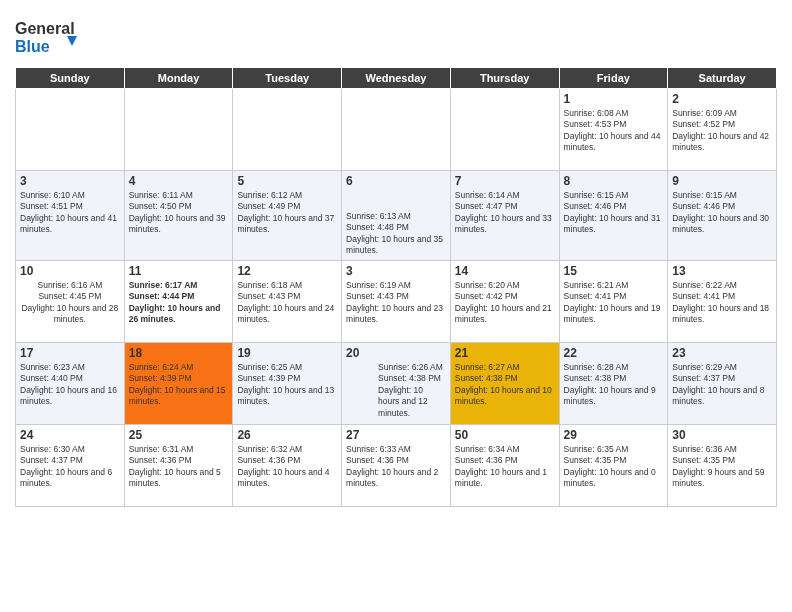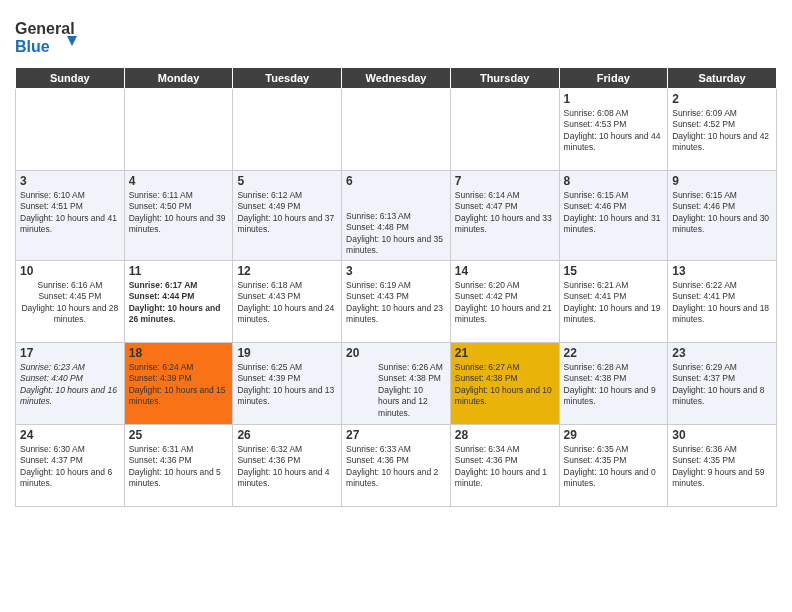--- a/index.html
+++ b/index.html
@@ -213,21 +213,21 @@
           <td>
             <span class="day-num">13</span>
             <div class="cell-text" style="white-space: pre-line;">Sunrise: 6:22 AM
 Sunset: 4:41 PM
 Daylight: 10 hours and 18 minutes.</div>
           </td>
         </tr>
         <tr>
           <td style="background: rgb(240, 244, 250);">
             <span class="day-num">17</span>
-            <div class="cell-text" style="white-space: pre-line; font-style: italic;">Sunrise: 6:23 AM
+            <div class="cell-text" style="white-space: pre-line;">Sunrise: 6:23 AM
 Sunset: 4:40 PM
 Daylight: 10 hours and 16 minutes.</div>
           </td>
           <td style="background: #f97316;">
             <span class="day-num">18</span>
             <div class="cell-text" style="white-space: pre-line;">Sunrise: 6:24 AM
 Sunset: 4:39 PM
 Daylight: 10 hours and 15 minutes.</div>
           </td>
           <td style="background: rgb(240, 244, 250);">
@@ -280,21 +280,21 @@
 Sunset: 4:36 PM
 Daylight: 10 hours and 4 minutes.</div>
           </td>
           <td>
             <span class="day-num">27</span>
             <div class="cell-text" style="white-space: pre-line;">Sunrise: 6:33 AM
 Sunset: 4:36 PM
 Daylight: 10 hours and 2 minutes.</div>
           </td>
           <td>
-            <span class="day-num">28</span>
+            <span class="day-num">50</span>
             <div class="cell-text" style="white-space: pre-line;">Sunrise: 6:34 AM
 Sunset: 4:36 PM
 Daylight: 10 hours and 1 minute.</div>
           </td>
           <td>
             <span class="day-num">29</span>
             <div class="cell-text" style="white-space: pre-line;">Sunrise: 6:35 AM
 Sunset: 4:35 PM
 Daylight: 10 hours and 0 minutes.</div>
           </td>

